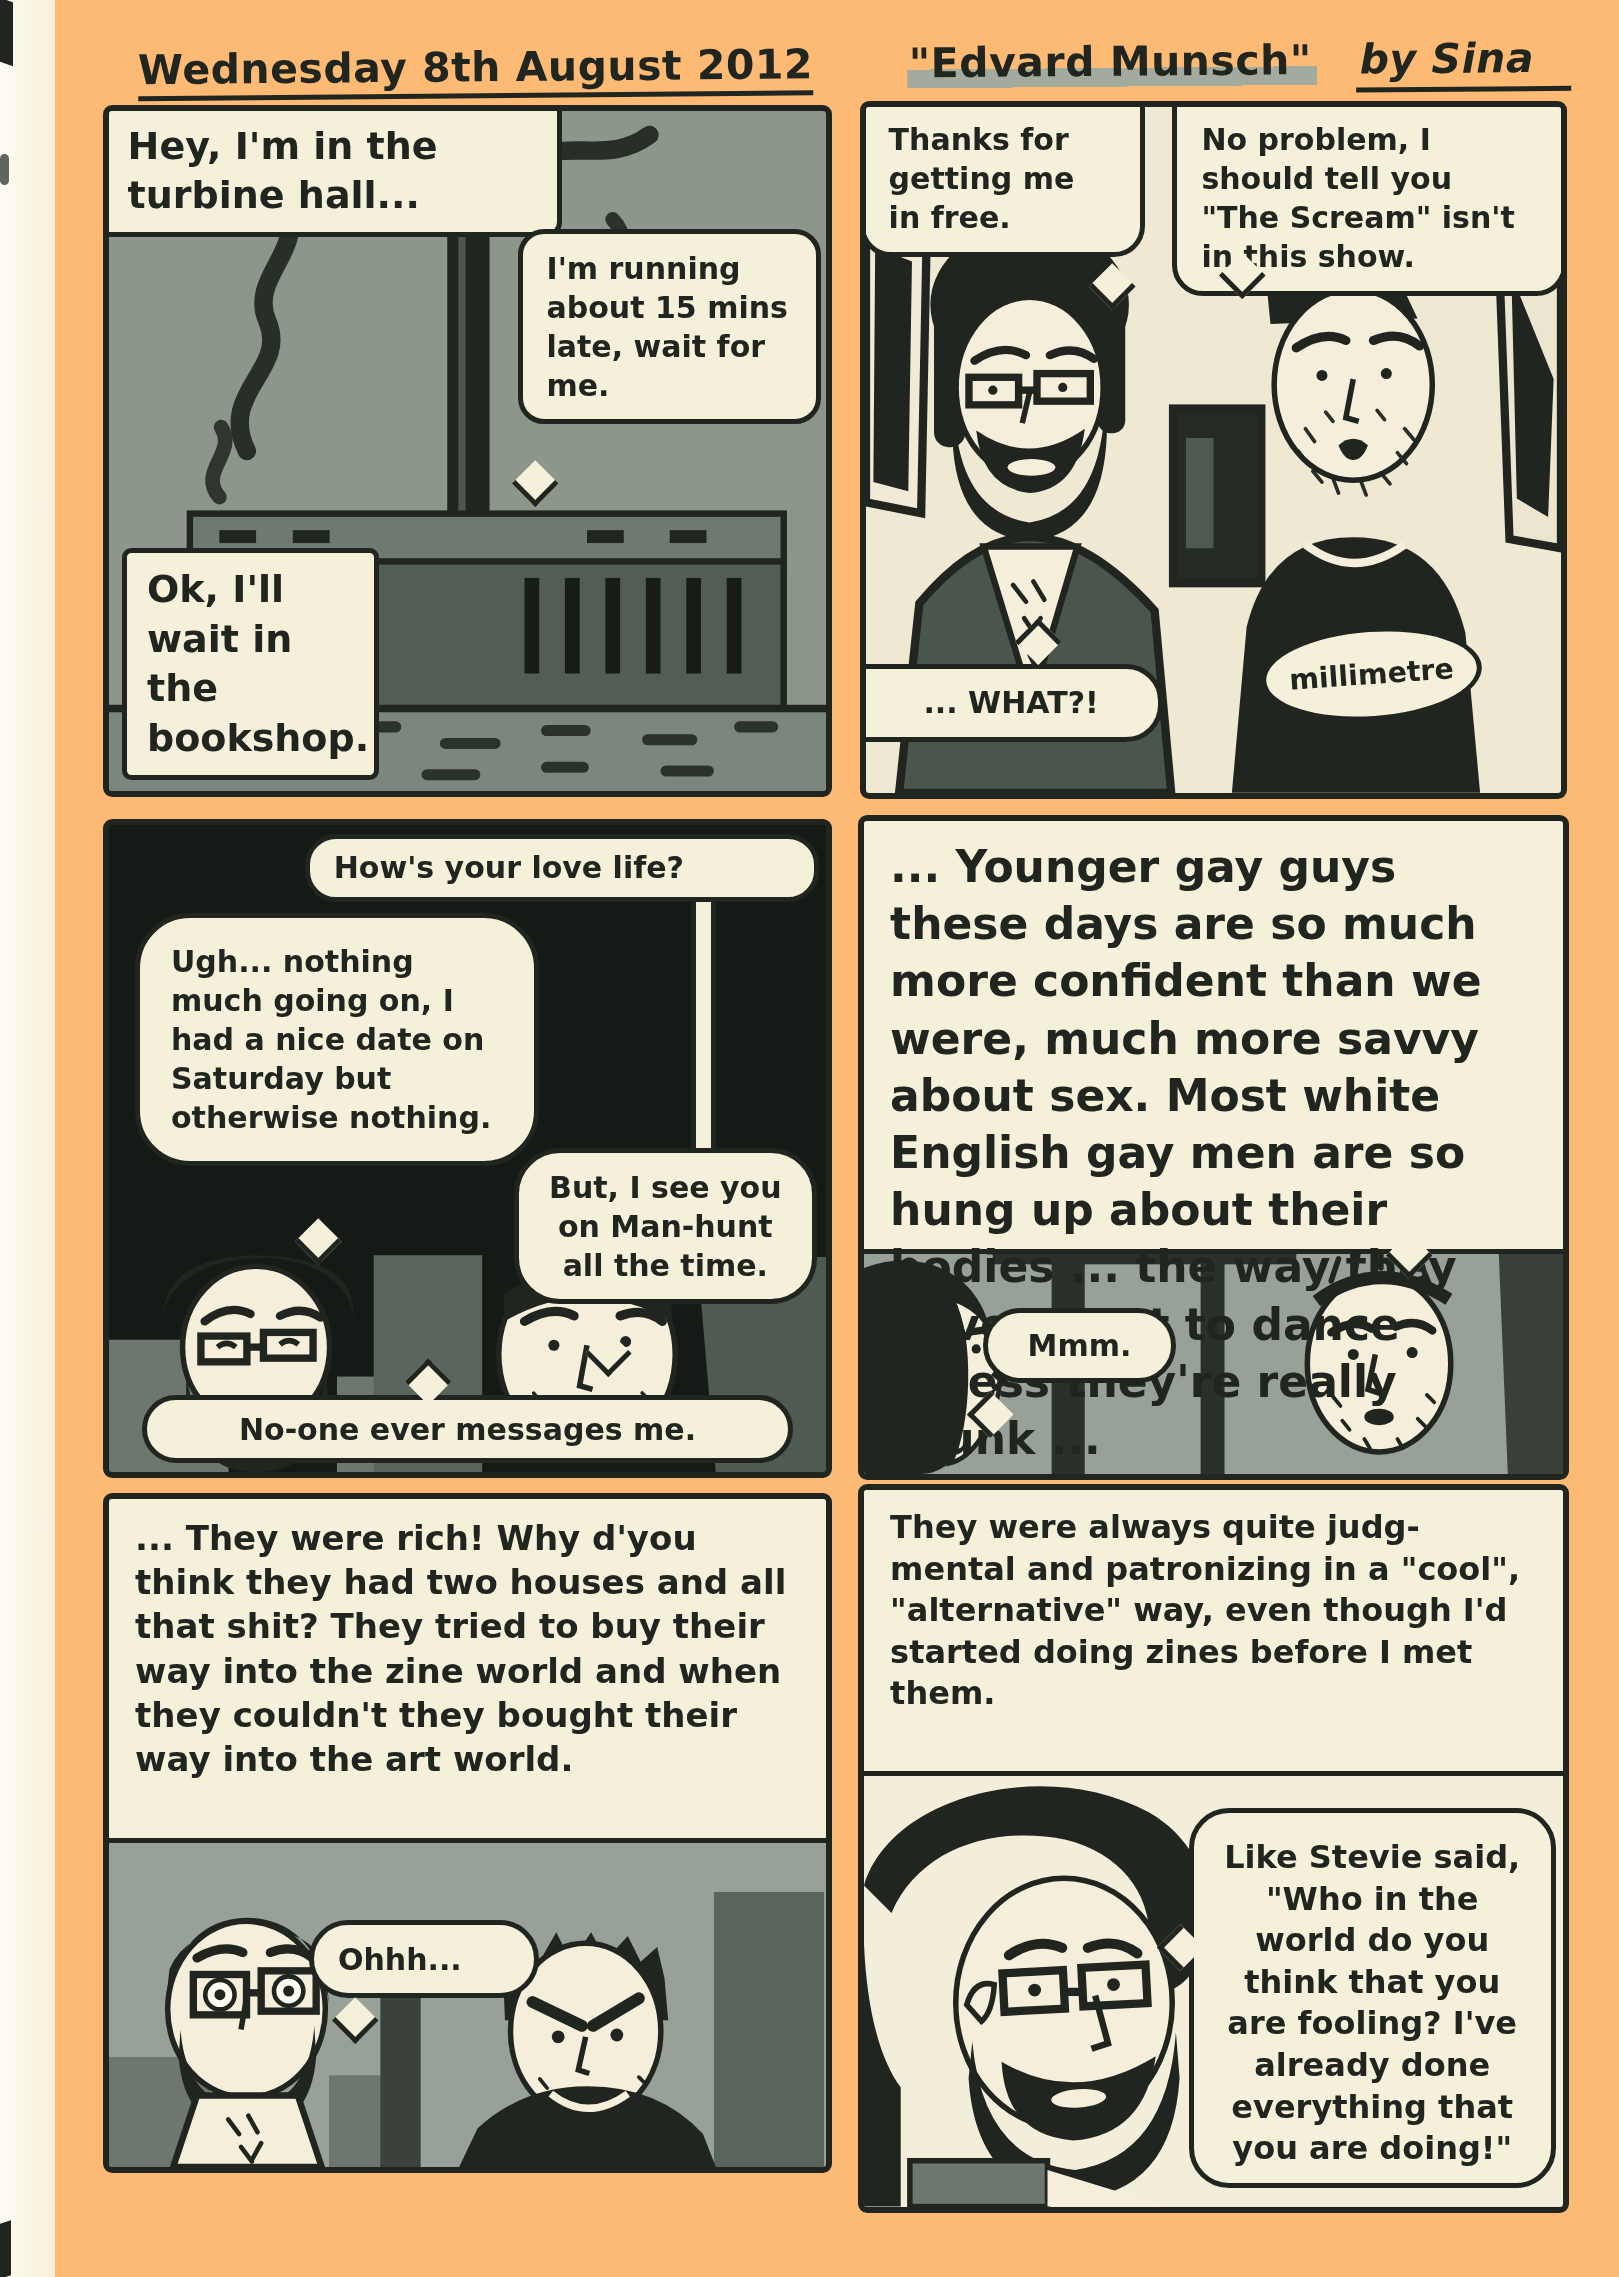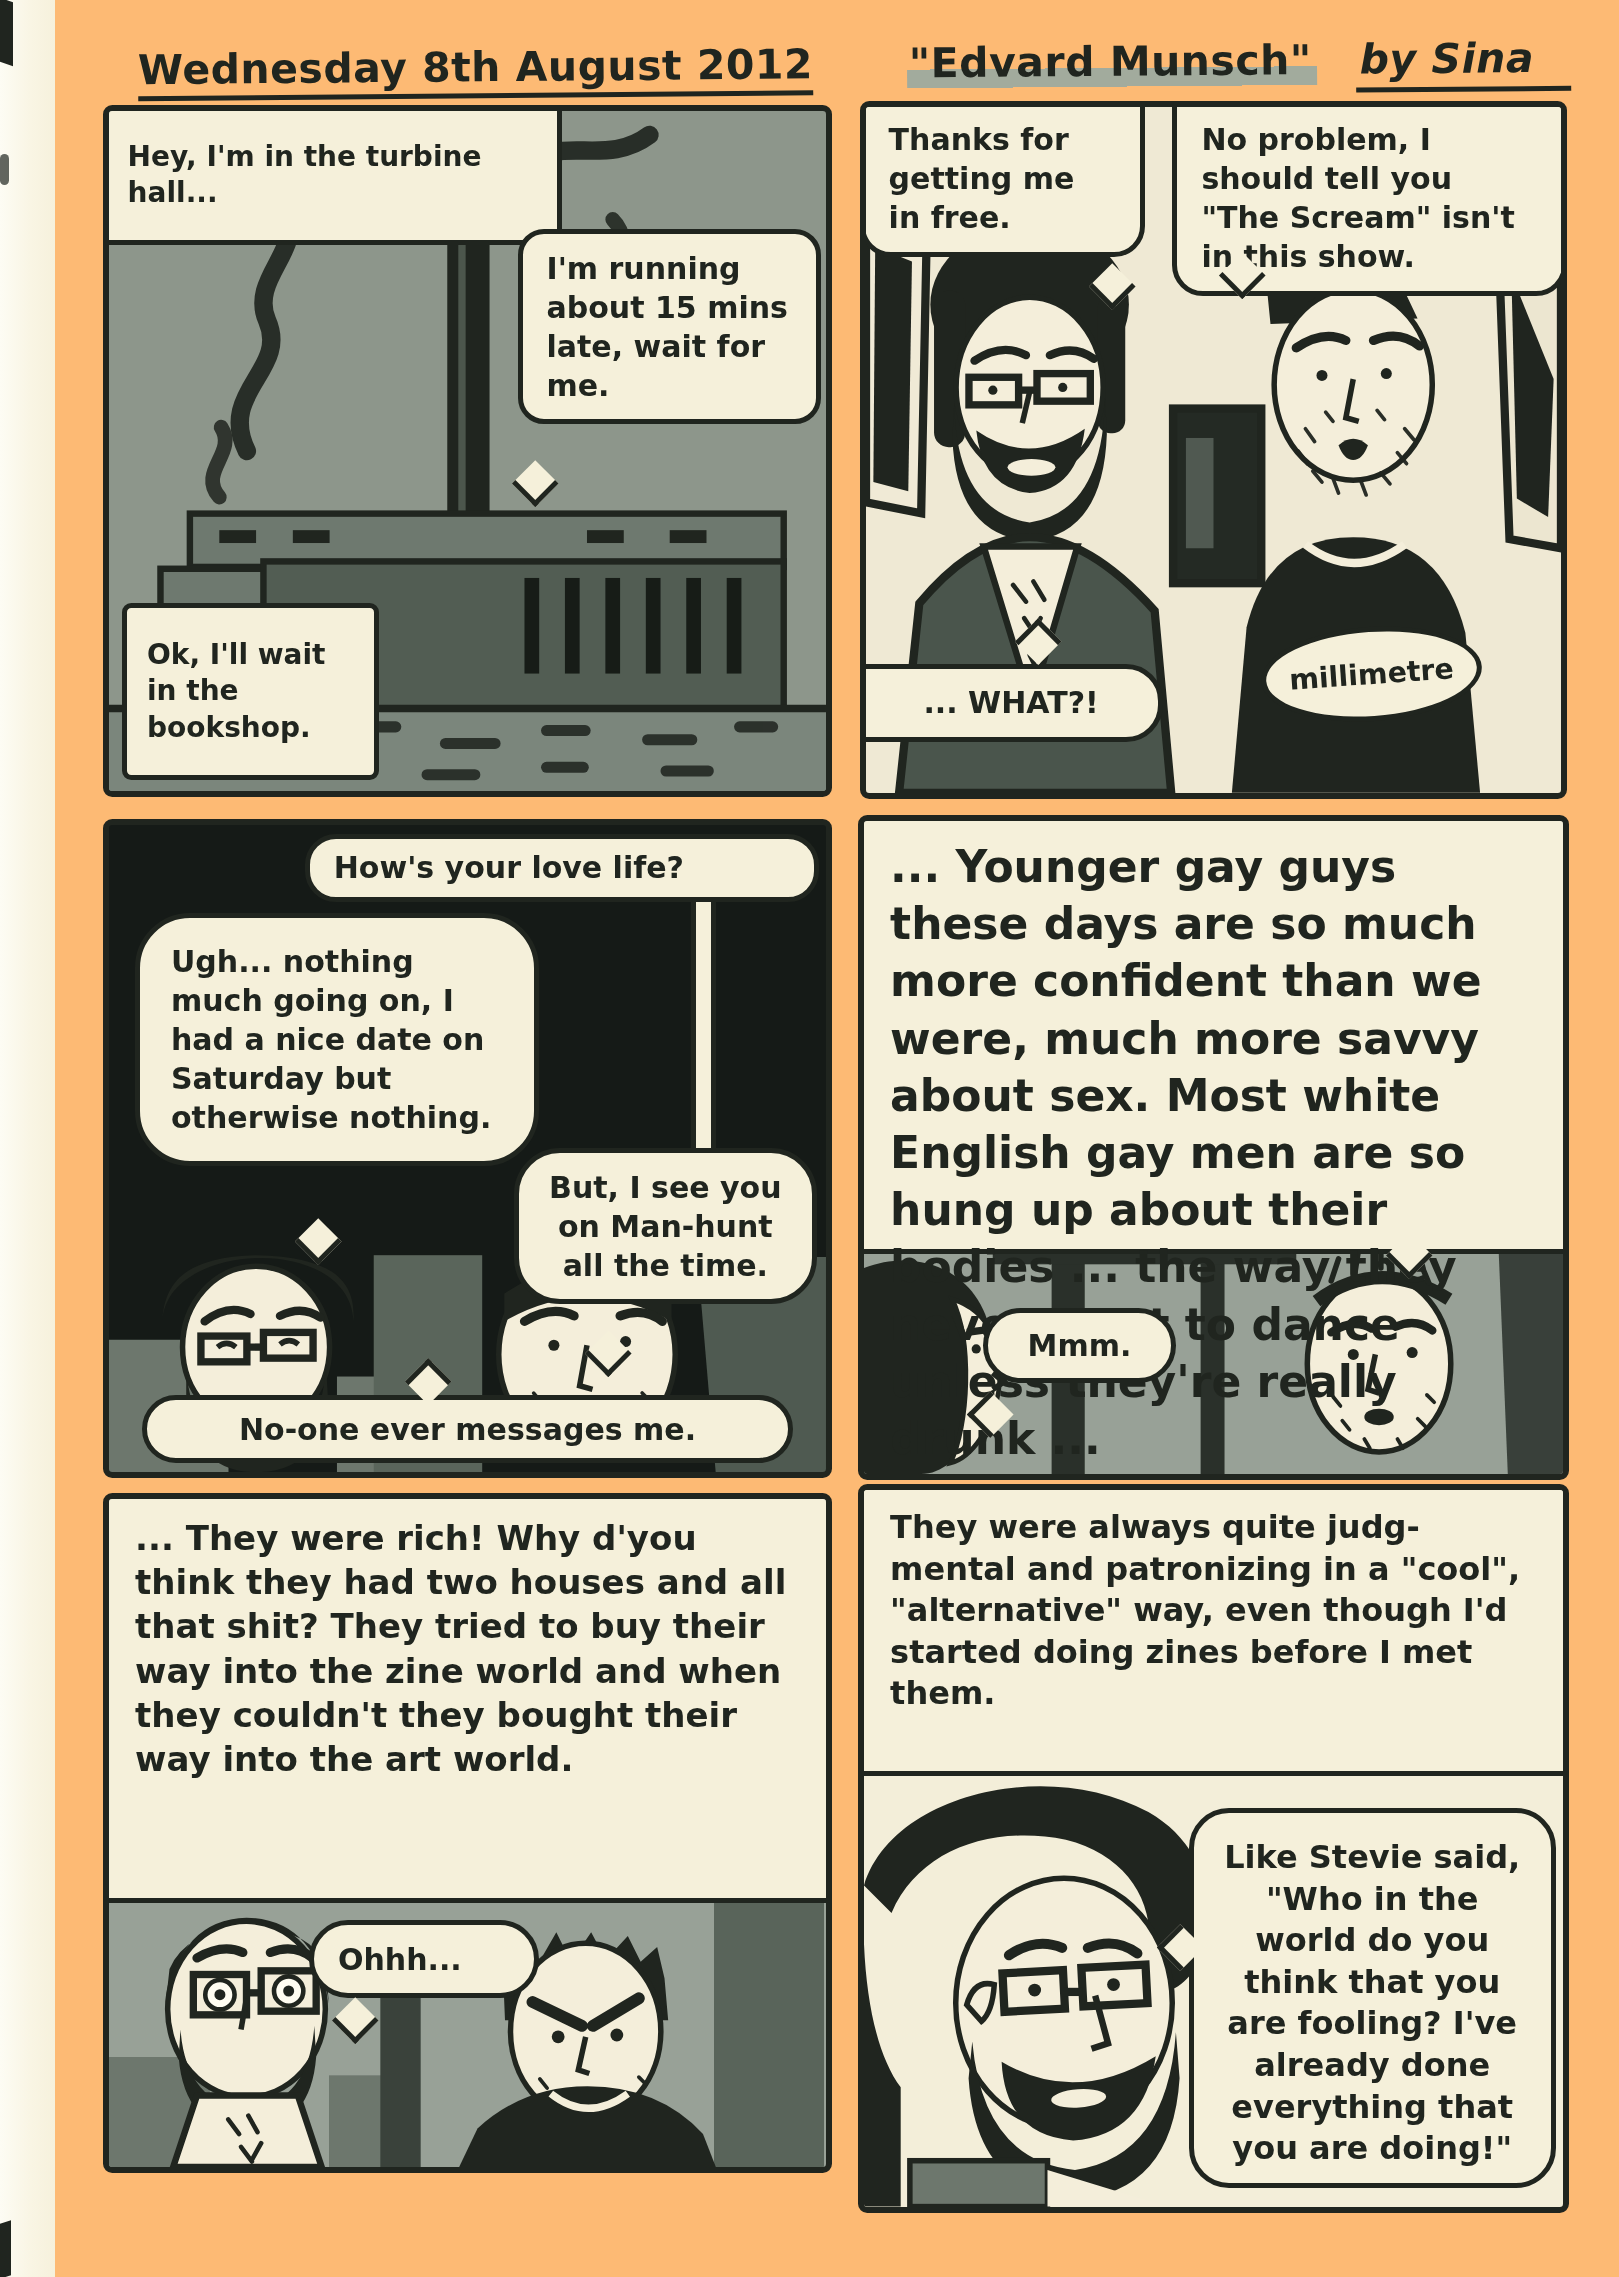--- a/index.html
+++ b/index.html
@@ -23,21 +23,21 @@
   .panel{position:absolute;border:6.4px solid #20251f;border-radius:9.2px;box-sizing:border-box;overflow:hidden;}
   #panel1{left:103px;top:105px;width:729px;height:692px;background:#8d968b;}
   #panel2{left:860px;top:101px;width:707px;height:698px;background:#efe9d4;}
   #panel3{left:103px;top:819px;width:729px;height:659px;background:#151a17;}
   #panel4{left:858px;top:815px;width:711px;height:665px;background:#98a197;}
   #panel5{left:103px;top:1493px;width:729px;height:680px;background:#98a197;}
   #panel6{left:858px;top:1484px;width:711px;height:729px;background:#f3eed9;}
 
   .caption,.bubble{position:absolute;background:#f5f0da;border:5.5px solid #20251f;
         font-weight:700;line-height:1.3;z-index:3;box-sizing:border-box;}
-  .caption{border-radius:9.2px;padding:29px 20px;font-size:28px;}
+  .caption{border-radius:9.2px;padding:12px 20px;font-size:38px;}
   .bubble{border-radius:37px;padding:14.7px 24px;font-size:30px;}
   .tail{position:absolute;width:27.5px;height:27.5px;background:#f5f0da;z-index:4;}
   .tail.down{border-right:5.5px solid #20251f;border-bottom:5.5px solid #20251f;transform:rotate(45deg);}
   .tail.up{border-left:5.5px solid #20251f;border-top:5.5px solid #20251f;transform:rotate(45deg);}
   .tail.left{border-left:5.5px solid #20251f;border-bottom:5.5px solid #20251f;transform:rotate(45deg);}
   .stick{position:absolute;background:#f5f0da;border-left:5.5px solid #20251f;border-right:5.5px solid #20251f;z-index:2;}
   .art{position:absolute;inset:0;z-index:1;}
   .shirt-oval{position:absolute;background:#f5f0da;border:5.5px solid #20251f;border-radius:50%;
         display:flex;align-items:center;justify-content:center;font-weight:700;font-size:28.5px;
         transform:rotate(-4deg);z-index:3;}
@@ -291,21 +291,21 @@
         <path d="M470,204 l8,10"></path>
           <path d="M480,230 l8,10"></path>
           <path d="M506,248 l6,10"></path>
         <path d="M542,248 l6,10"></path>
           <path d="M566,228 l8,8"></path>
           <path d="M578,202 l8,8"></path>
       </g>
       <path d="M382,300 L402,258 Q452,212 522,212 Q600,212 648,264 L662,300 Z" fill="#20251f"></path>
       <path d="M482,220 Q522,252 566,220" stroke="#f4eeda" stroke-width="8" fill="none"></path>
     </svg>
-    <div class="caption" style="left:-6.4px;top:-6.4px;width:729px;height:410px;border-radius:0;padding:18.4px 27.5px;font-size:34px;">... They were rich! Why d'you think they had two houses and all that shit? They tried to buy their way into the zine world and when they couldn't they bought their way into the art world.</div>
+    <div class="caption" style="left:-6.4px;top:-6.4px;width:729px;height:350px;border-radius:0;padding:18.4px 27.5px;font-size:34px;">... They were rich! Why d'you think they had two houses and all that shit? They tried to buy their way into the zine world and when they couldn't they bought their way into the art world.</div>
     <div class="bubble" style="left:200px;top:421px;width:230px;border-radius:55px;text-align:left;">Ohhh...</div>
     <div class="tail down" style="left:230px;top:505px;"></div>
   </div>
 
   <div id="panel6" class="panel">
     <svg class="art" viewBox="0 0 460 470" style="top:auto;bottom:0;left:0;width:422px;height:432px;">
       <path d="M0,120 C30,20 200,-20 310,40 C370,74 388,140 368,196 C352,236 320,244 300,232 C330,160 300,90 220,70 C140,54 60,80 30,150 Z" fill="#20251f"></path>
       <path d="M0,120 C-4,220 10,300 40,340 L40,470 L0,470 Z" fill="#20251f"></path>
       <ellipse cx="218" cy="248" rx="118" ry="136" fill="#f4eeda" stroke="#20251f" stroke-width="6"></ellipse>
       <path d="M112,250 q8,-28 30,-22 q-2,30 -14,40 Z" fill="#f4eeda" stroke="#20251f" stroke-width="6"></path>

